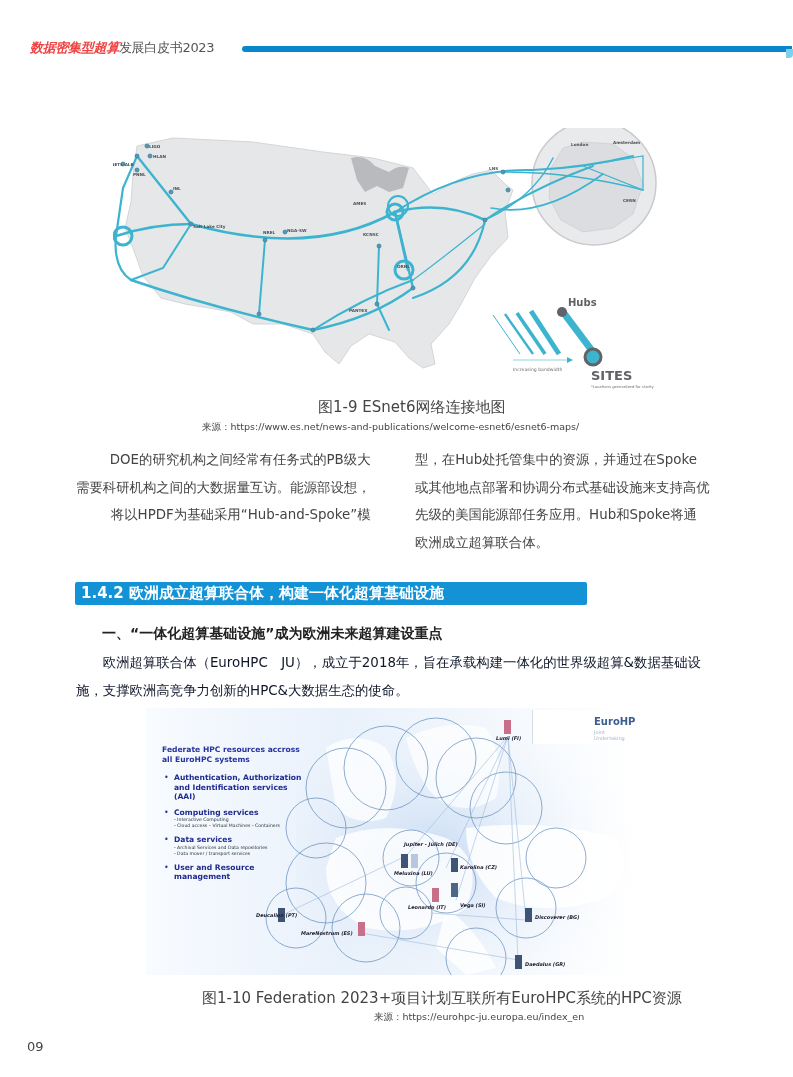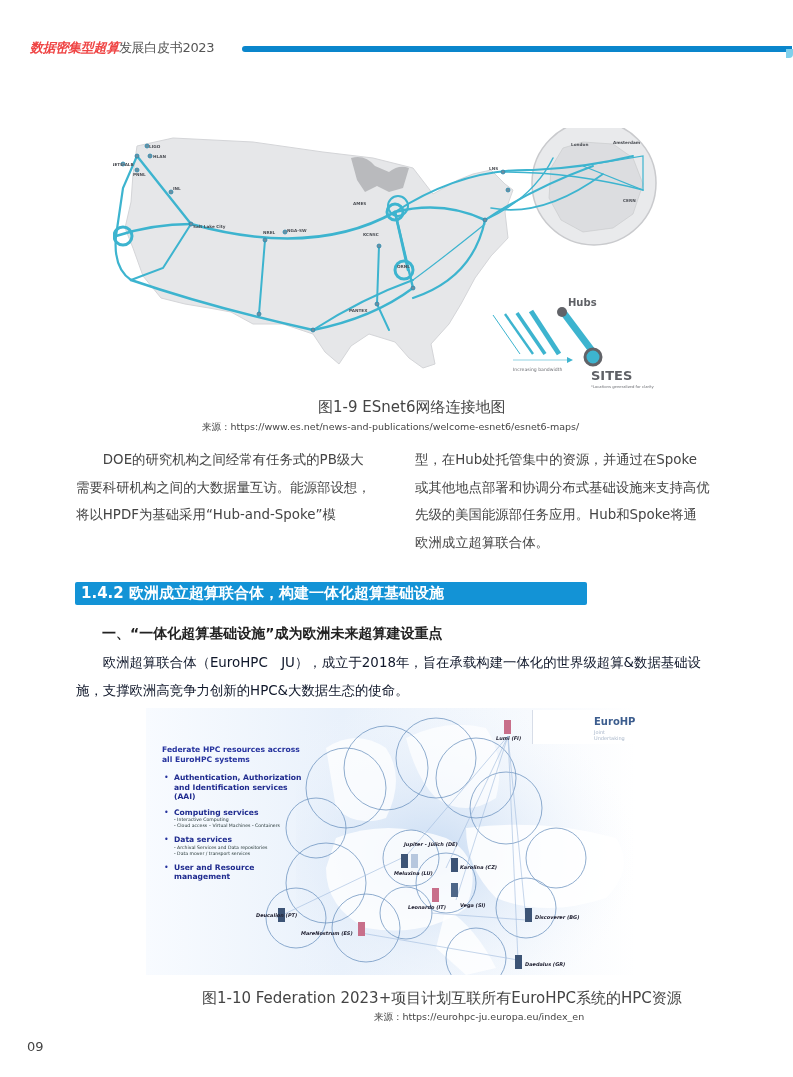--- a/index.html
+++ b/index.html
@@ -138,21 +138,21 @@
       <text x="376" y="42">LNS</text>
       <text x="458" y="18">London</text>
       <text x="500" y="16">Amsterdam</text>
       <text x="510" y="74">CERN</text>
     </g>
   </svg>
 </div>
 <div class="cap" style="left:318px;top:398px;">图1-9 ESnet6网络连接地图</div>
 <div class="src" style="left:202px;top:421px;">来源：https://www.es.net/news-and-publications/welcome-esnet6/esnet6-maps/</div>
 
-<div class="col" style="left:76px;top:446px;">
+<div class="col" style="left:76px;top:446px;text-align:right;">
   <p>　　DOE的研究机构之间经常有任务式的PB级大</p>
   <p>需要科研机构之间的大数据量互访。能源部设想，</p>
   <p>将以HPDF为基础采用“Hub-and-Spoke”模</p>
 </div>
 <div class="col" style="left:415px;top:446px;">
   <p>型，在Hub处托管集中的资源，并通过在Spoke</p>
   <p>或其他地点部署和协调分布式基础设施来支持高优</p>
   <p>先级的美国能源部任务应用。Hub和Spoke将通</p>
   <p>欧洲成立超算联合体。</p>
 </div>

